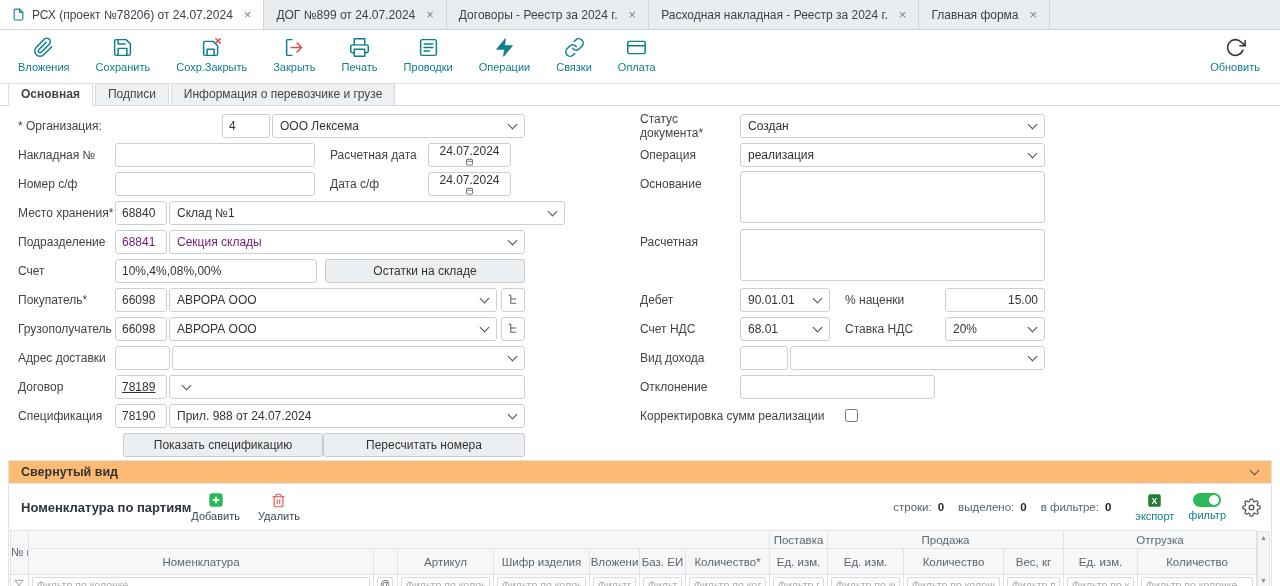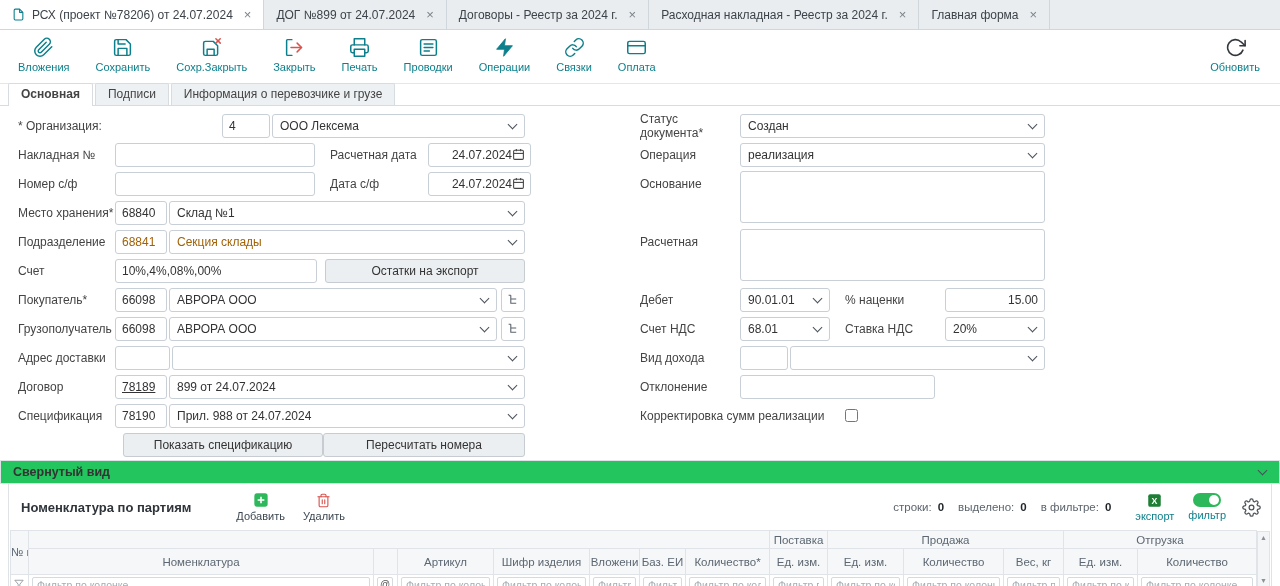--- a/index.html
+++ b/index.html
@@ -37,40 +37,40 @@
   .lw1 { width:204px; } .lw { width:97px; } .rw { width:100px; } .rw2 { width:205px; }
   .ml { margin-left:15px; width:98px; } .mr { margin-left:15px; width:100px; }
 
   .inp, .sel, .datebox, .btn, .treebtn { border:1px solid #c9cfd6; border-radius:3px; background:#fff; height:24px; font-size:12px; color:#333; font-family:inherit; }
   .inp { padding:0 6px; }
   .inp.num { text-align:right;padding-left:20px; }
   .code { width:50px; margin-right:2px; }
   .sel { display:flex; align-items:center; padding:0 7px; cursor:pointer; }
   .selval { flex:1; overflow:hidden; white-space:nowrap; }
   .chev { width:7px; height:7px; border-right:1.4px solid #49505a; border-bottom:1.4px solid #49505a; transform:rotate(45deg); margin:-3px 1px 0 6px; flex:none; }
-  .muted, .muted .selval, .muted.inp { color:#a16207; }
-  .datebox { width:103px; display:flex; align-items:center; justify-content:flex-end; padding:0 5px; }
+  .muted, .muted .selval, .muted.inp { color:#701a75; }
+  .datebox { width:83px; display:flex; align-items:center; justify-content:flex-start; padding:0 5px;flex-direction:column; }
   .btn { background:#eceff1; border-color:#c6ccd2; padding:0 10px; cursor:pointer; }
   .treebtn { width:24px; margin-left:4px; display:flex; align-items:center; justify-content:center; cursor:pointer; }
   textarea.area { width:305px; height:52px; border:1px solid #c9cfd6; border-radius:3px; resize:none; padding:4px 6px; font-family:inherit; font-size:12px; margin-top:2px; }
   .chk { width:13px; height:13px; }
 
   
-  .collbar { margin:0 0; height:24px; background:#22c55e; border:1px solid #dfe3e6; display:flex; align-items:center; padding:0 12px; }
+  .collbar { margin:0 8px; height:24px; background:#fdba74; border:1px solid #dfe3e6; display:flex; align-items:center; padding:0 12px; }
   .collbar .t { font-size:12.5px; font-weight:bold; color:#333; }
   .collbar .sp { flex:1; }
 
   
   .panel { margin:0 8px; border:1px solid #dfe3e6; border-top:none; }
   .gridbar { display:flex; align-items:center; height:46px; padding:0 10px 0 12px; }
   .gtitle { font-size:13px; font-weight:bold; color:#2f343a; }
   .stack { display:flex; flex-direction:column; align-items:center; gap:2px; cursor:pointer; }
   .stack span { font-size:11px; color:#3d4852; white-space:nowrap; }
   .stack.teal span { color:#0b7f8b; }
-  .gadd { margin-left:45px; } .gdel { margin-left:18px; }
+  .gadd { } .gdel { margin-left:18px; }
   .gsp { flex:1; }
   .stats { display:flex; align-items:center; gap:6px; font-size:11.5px; color:#5c646c; }
   .stats b { color:#1f2429; margin-right:8px; }
   .gexp { margin-left:16px; } .gfil { margin-left:14px; }
   .toggle { width:28px; height:14px; background:#2eb85c; border-radius:8px; position:relative; display:inline-block; }
   .toggle .knob { position:absolute; right:2px; top:2px; width:10px; height:10px; background:#fff; border-radius:50%; }
   .gear { margin-left:16px; cursor:pointer; display:flex; }
 
   
   .tablezone { position:relative; }
@@ -238,37 +238,37 @@
               <rect x="3" y="4" width="18" height="17" rx="2"></rect>
               <line x1="16" y1="2" x2="16" y2="6"></line>
               <line x1="8" y1="2" x2="8" y2="6"></line>
               <line x1="3" y1="10" x2="21" y2="10"></line>
             </svg>
         </div>
       </div>
       <div class="frow">
         <span class="flabel lw">Место хранения*</span>
         <input class="inp code" style="width: 52px;" value="68840">
-        <div class="sel" style="width:356px">
+        <div class="sel" style="width:396px">
           <span class="selval">Склад №1</span>
           <span class="chev"></span>
         </div>
       </div>
       <div class="frow">
         <span class="flabel lw">Подразделение</span>
         <input class="inp code muted" style="width: 52px;" value="68841">
         <div class="sel muted" style="width:356px">
           <span class="selval">Секция склады</span>
           <span class="chev"></span>
         </div>
       </div>
       <div class="frow">
         <span class="flabel lw">Счет</span>
         <input class="inp" style="width: 202px;" value="10%,4%,08%,00%">
-        <button class="btn" style="width:200px;margin-left:8px">Остатки на экспорт</button>
+        <button class="btn" style="width:200px;margin-left:8px">Остатки на складе</button>
       </div>
       <div class="frow">
         <span class="flabel lw">Покупатель*</span>
         <input class="inp code" style="width: 52px;" value="66098">
         <div class="sel" style="width:328px">
           <span class="selval">АВРОРА ООО</span>
           <span class="chev"></span>
         </div>
         <button class="treebtn">
           <svg width="13" height="13" viewBox="0 0 24 24" fill="none" stroke="#5a636d" stroke-width="2">
@@ -294,21 +294,20 @@
         <input class="inp code" style="width: 55px;" value="">
         <div class="sel" style="width:353px">
           <span class="selval"></span>
           <span class="chev"></span>
         </div>
       </div>
       <div class="frow">
         <span class="flabel lw">Договор</span>
         <input class="inp code" style="width: 52px; text-decoration: underline;" value="78189">
         <div class="sel" style="width:356px">
-          <span class="selval">899 от 24.07.2024</span>
           <span class="chev"></span>
         </div>
       </div>
       <div class="frow">
         <span class="flabel lw">Спецификация</span>
         <input class="inp code" style="width: 52px;" value="78190">
         <div class="sel" style="width:356px">
           <span class="selval">Прил. 988 от 24.07.2024</span>
           <span class="chev"></span>
         </div>

